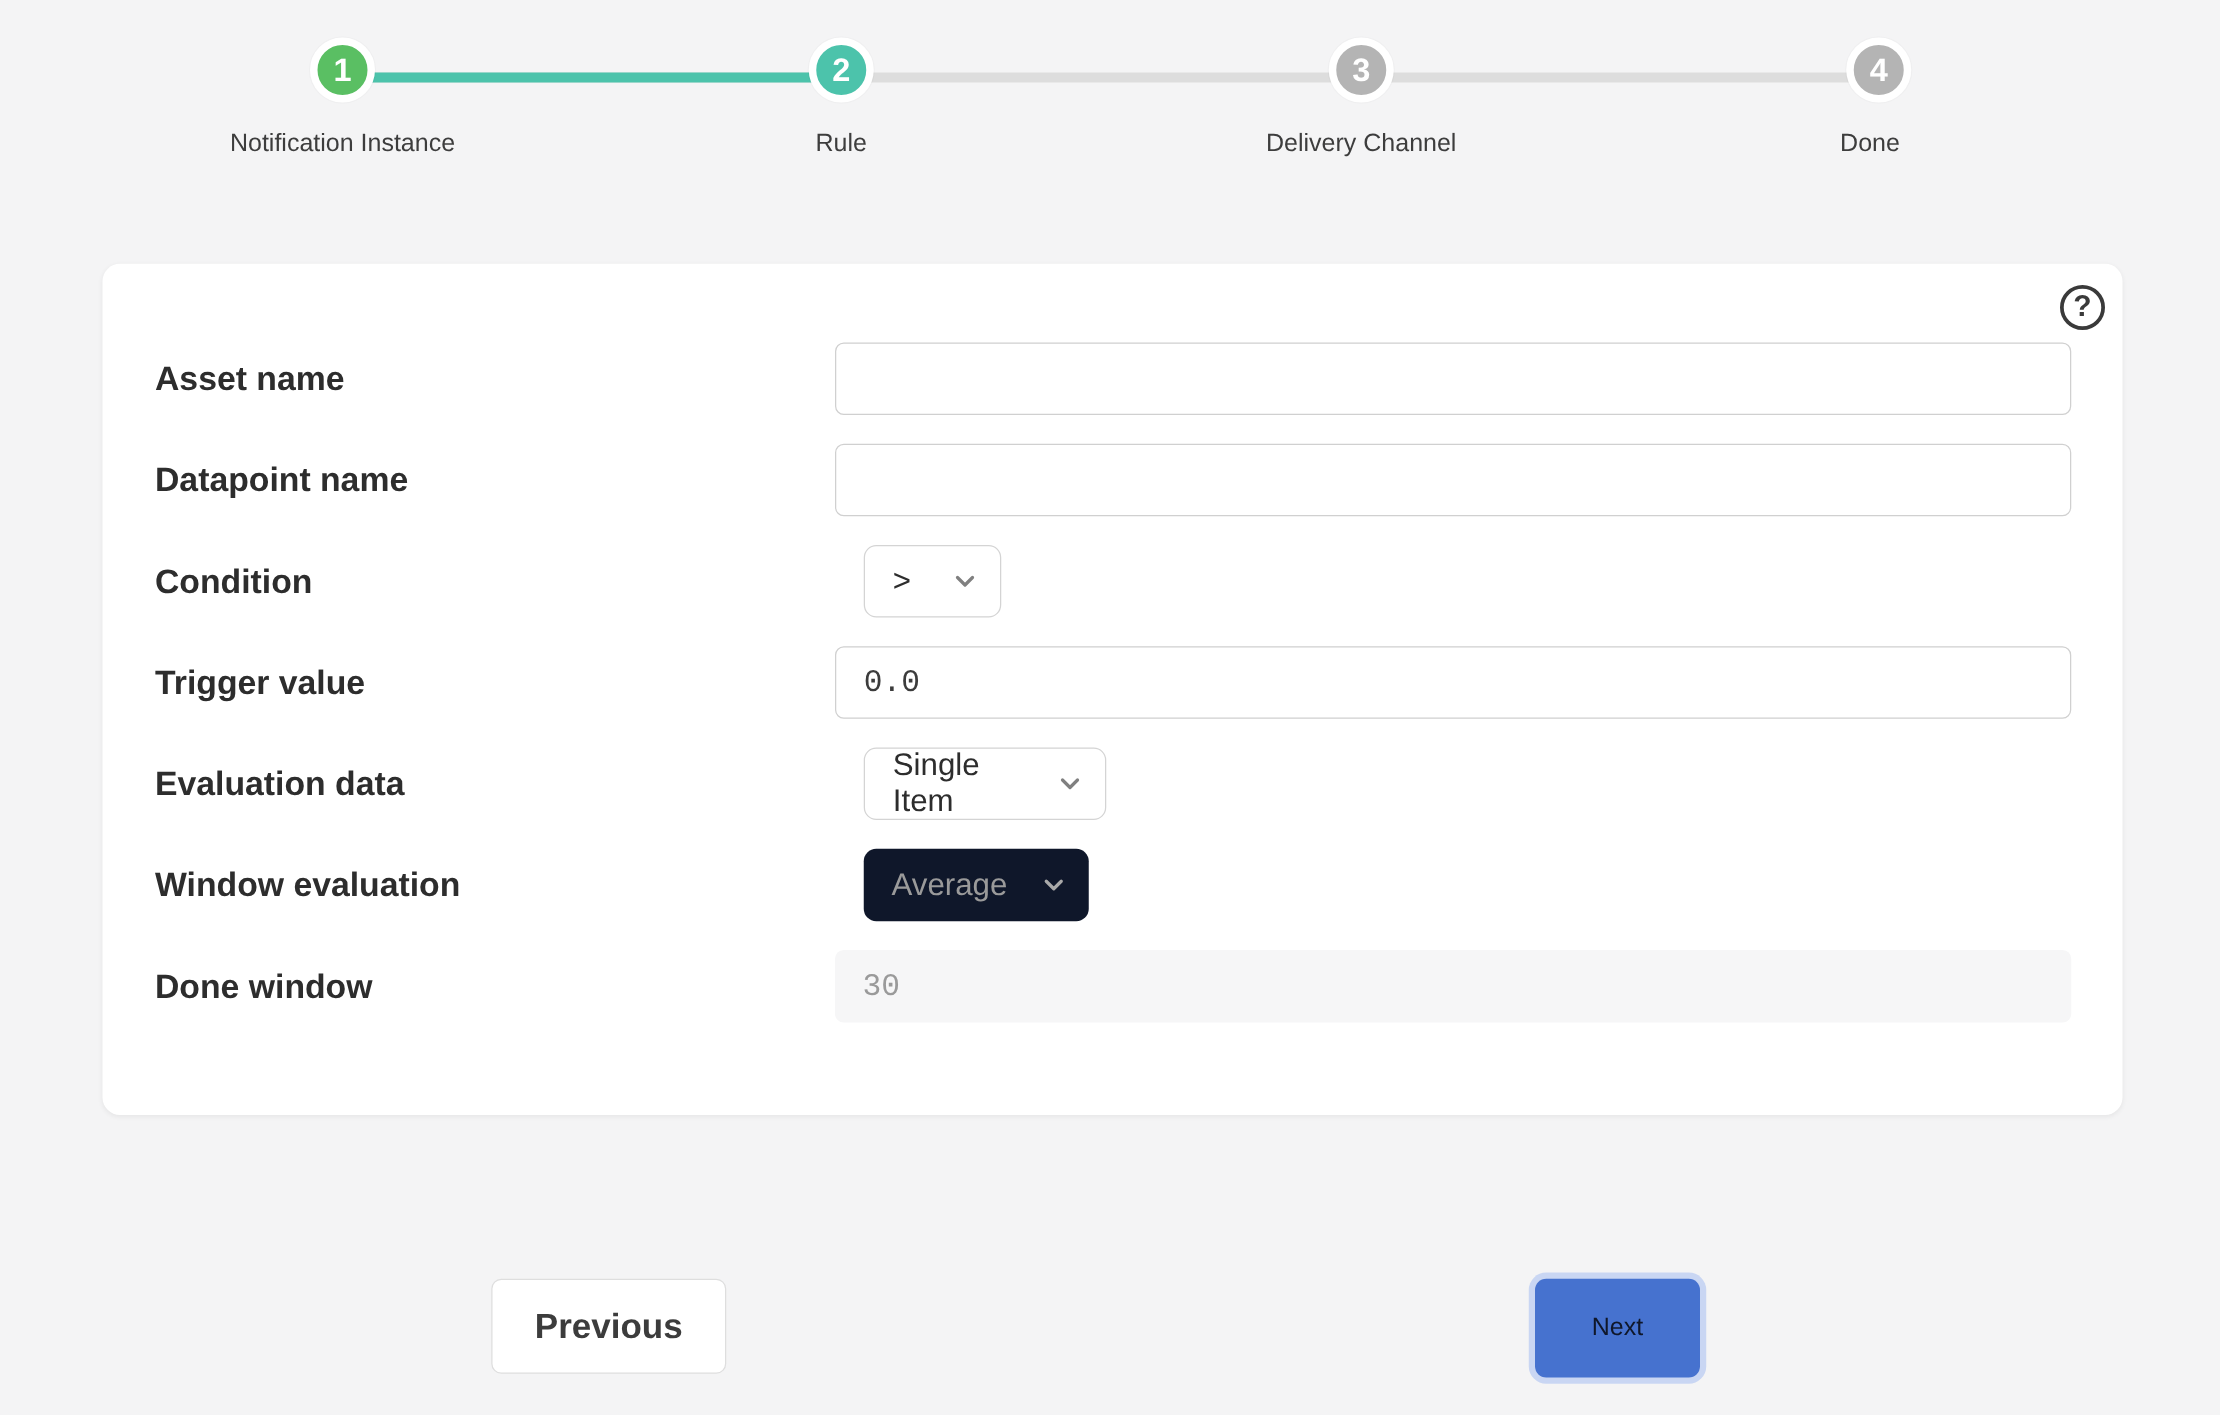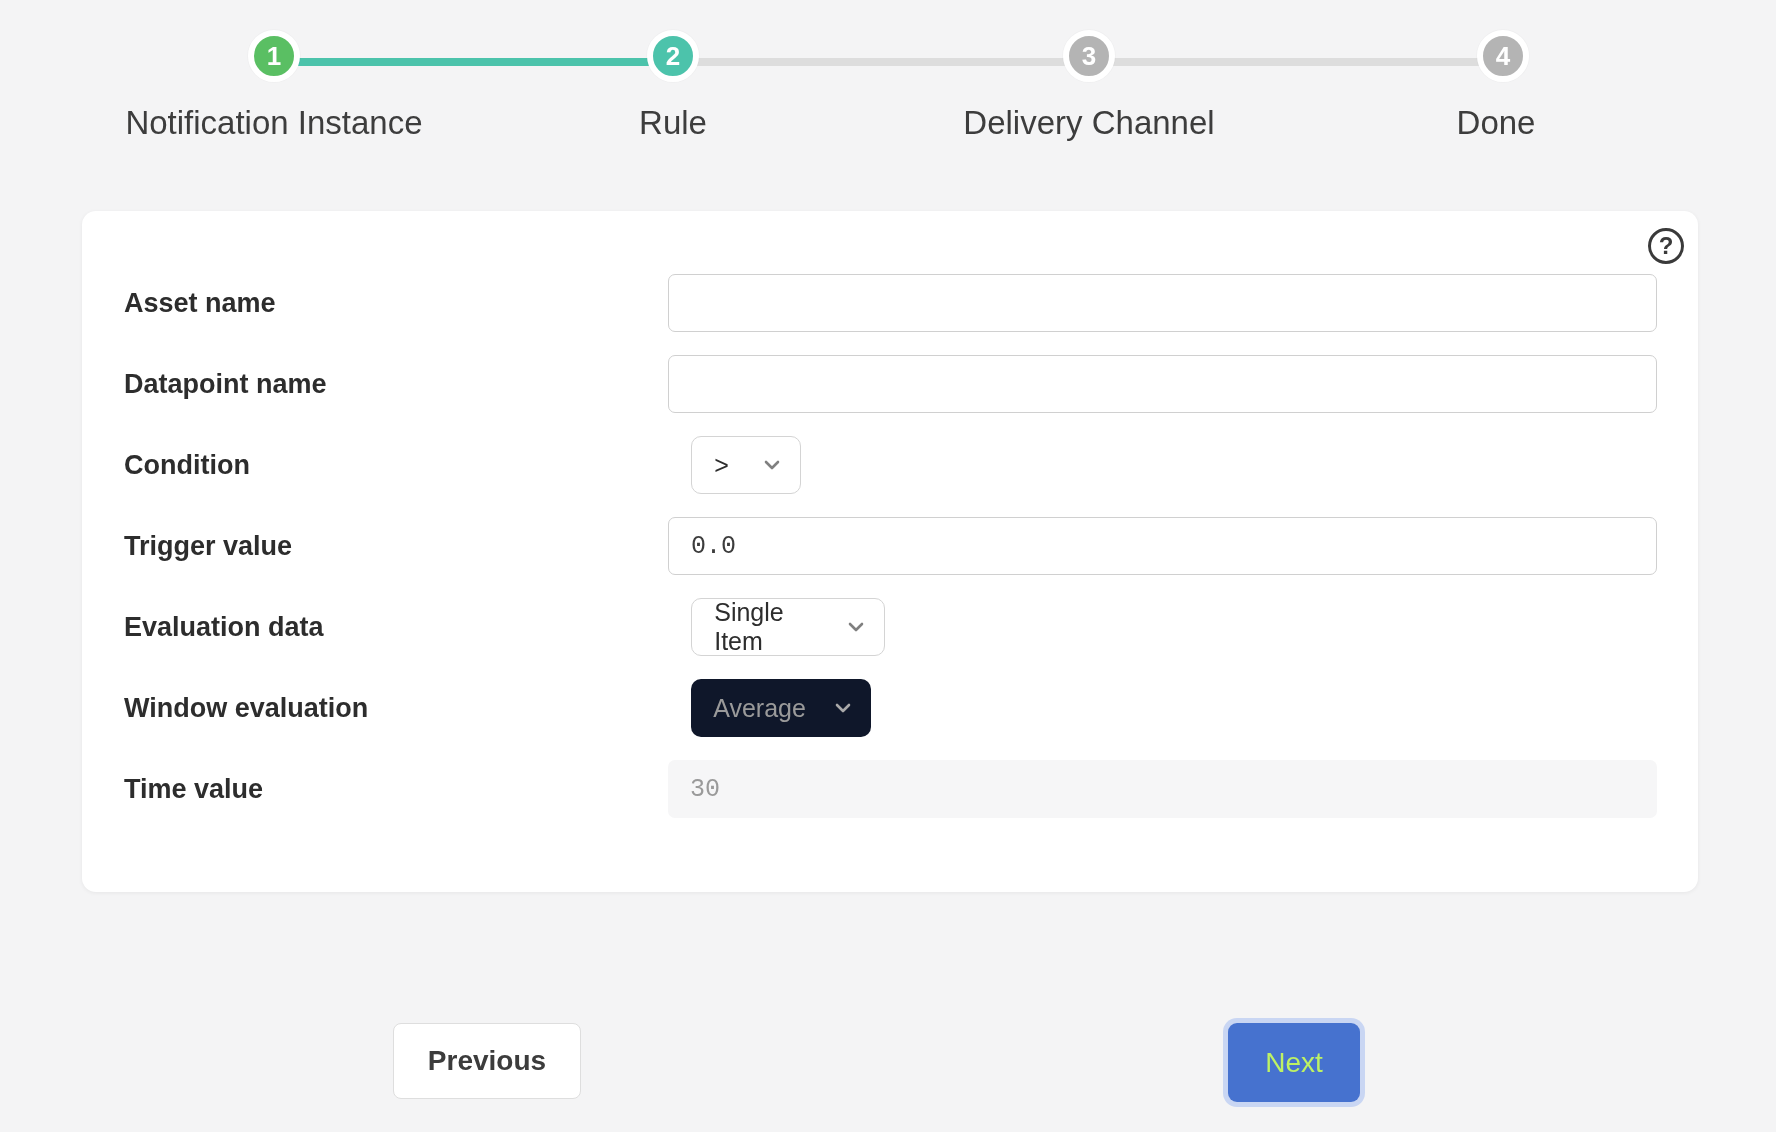--- a/index.html
+++ b/index.html
@@ -21,21 +21,21 @@
     border:6px solid #ffffff; z-index:2;
     display:flex; align-items:center; justify-content:center;
     color:#ffffff; font-size:26px; font-weight:bold;
     box-shadow:0 0 0 1px rgba(0,0,0,0.02);
   }
   .step-circle.complete { background:#5abf63; }
   .step-circle.active   { background:#4cc3ab; }
   .step-circle.pending  { background:#b4b4b4; }
   .step-label {
     position:absolute; top:104px; width:500px; text-align:center;
-    font-size:33px; color:#3d3d3d;
+    font-size:20px; color:#3d3d3d;
   }
 
   
   .card {
     position:absolute; left:82px; top:211px; width:1616px; height:681px;
     background:#ffffff; border-radius:14px;
     box-shadow:0 1px 4px rgba(0,0,0,0.06);
   }
   .help-btn {
     position:absolute; top:17px; right:14px; width:36px; height:36px;
@@ -75,21 +75,21 @@
   
   .btn-previous {
     position:absolute; left:393px; top:1023px; width:188px; height:76px;
     background:#ffffff; border:1px solid #dedede; border-radius:8px;
     font-family:inherit; font-size:28px; color:#3c3c3c; cursor:pointer;font-weight:bold;
   }
   .btn-next {
     position:absolute; left:1228px; top:1023px; width:132px; height:79px;
     background:#4672cf; border:none; border-radius:9px;
     box-shadow:0 0 0 5px #c9d6f3;
-    font-family:inherit; font-size:28px; color:#bef264; cursor:pointer;
+    font-family:inherit; font-size:20px; color:#0f172a; cursor:pointer;
   }
 </style>
 </head>
 <body>
 
 <div class="stepper">
   <div class="connector pending" style="left:274px; width:1229px;"></div>
   <div class="connector active" style="left:274px; width:399px;"></div>
 
   <div class="step-circle complete" style="left:248px;">
@@ -175,21 +175,21 @@
           <span class="chev">
             <svg width="20" height="20" viewBox="0 0 20 20">
                 <path d="M4 7 L10 13 L16 7" fill="none" stroke="#a9a9a9" stroke-width="2.6" stroke-linecap="round" stroke-linejoin="round"></path>
               </svg>
           </span>
         </div>
       </div>
     </div>
 
     <div class="form-row">
-      <div class="form-label">Time value</div>
+      <div class="form-label">Done window</div>
       <div class="control-area">
         <input type="text" class="text-input disabled" readonly="" value="30" style="">
       </div>
     </div>
 
   </div>
 </div>
 
 <button class="btn-previous">Previous</button>
 <button class="btn-next">Next</button>

